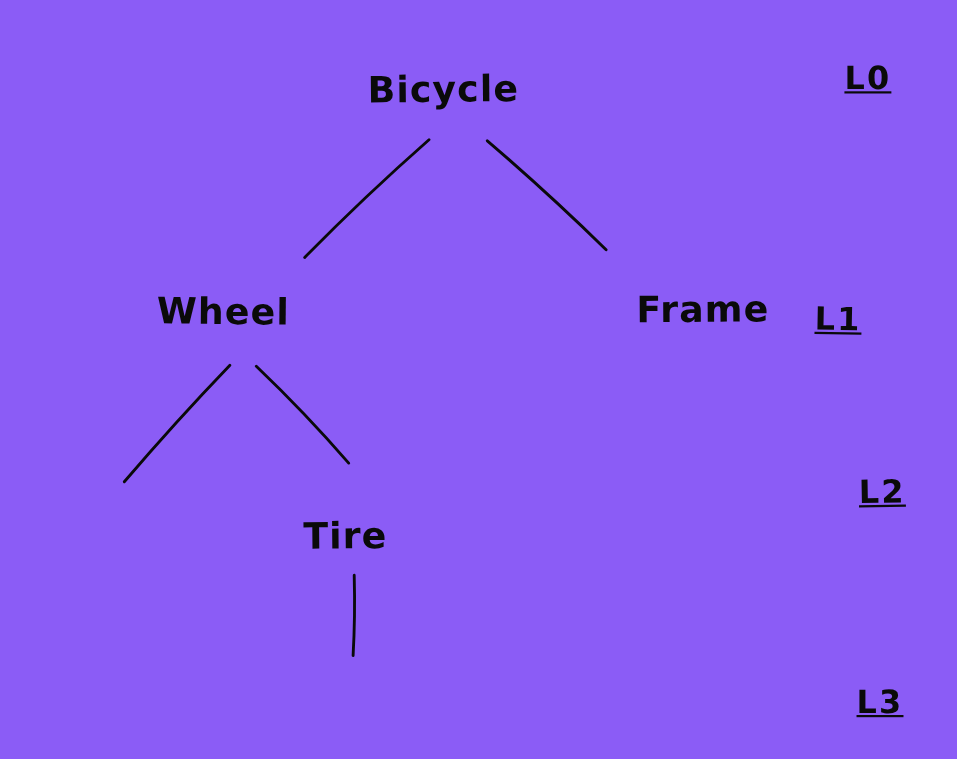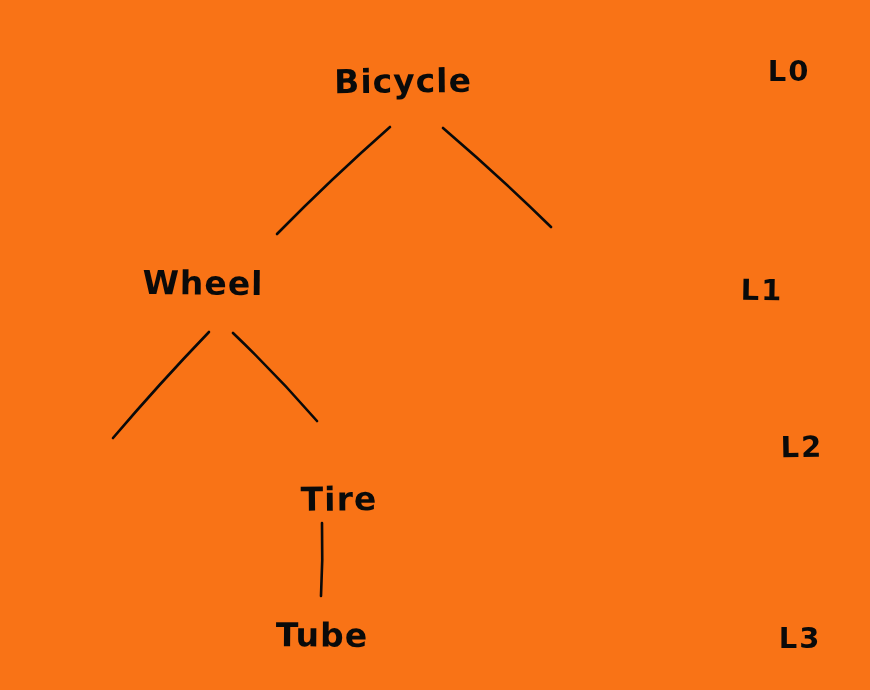--- a/index.html
+++ b/index.html
@@ -4,47 +4,47 @@
 <style>
   html, body {
     margin: 0;
     padding: 0;
     background: #ffffff;
   }
   .canvas {
     position: relative;
     width: 870px;
     height: 690px;
-    background: #f97316;
+    background: #8b5cf6;
     overflow: hidden;
     font-family: "DejaVu Sans", sans-serif;
   }
   .edges {
     position: absolute;
     left: 0;
     top: 0;
     pointer-events: none;
   }
   .node, .lvl {
     position: absolute;
     transform: translate(-50%, -50%);
     color: #0a0a0a;
     font-weight: bold;
     white-space: nowrap;
     letter-spacing: 1px;
   }
   .node { font-size: 33px; }
-  .lvl  { font-size: 29px; letter-spacing: 2px; }
+  .lvl  { font-size: 29px; letter-spacing: 2px; text-decoration: underline; }
 
   
   .pos-bicycle { left: 403px; top:  81px; transform: translate(-50%,-50%) rotate(-0.6deg); }
   .pos-wheel   { left: 203px; top: 283px; transform: translate(-50%,-50%) rotate(0.5deg); }
   .pos-frame   { left: 639px; top: 281px; transform: translate(-50%,-50%) rotate(-0.4deg); }
   .pos-rim     { left: 125px; top: 488px; transform: translate(-50%,-50%) rotate(0.6deg); }
-  .pos-tire    { left: 339px; top: 487px; transform: translate(-50%,-50%) rotate(-0.5deg); margin-top: 12px; }
+  .pos-tire    { left: 314px; top: 487px; transform: translate(-50%,-50%) rotate(-0.5deg); }
   .pos-tube    { left: 322px; top: 635px; transform: translate(-50%,-50%) rotate(0.4deg); }
 
   
   .pos-l0 { left: 789px; top:  71px; }
   .pos-l1 { left: 762px; top: 290px; transform: translate(-50%,-50%) rotate(1deg); }
   .pos-l2 { left: 802px; top: 447px; transform: translate(-50%,-50%) rotate(-1deg); }
   .pos-l3 { left: 800px; top: 638px; text-align: center; }
 </style>
 </head>
 <body>
@@ -56,21 +56,21 @@
       <path d="M390 127 Q331 179 277 234"></path>
       <path d="M443 128 Q499 176 551 227"></path>
       <path d="M209 332 Q159 384 113 438"></path>
       <path d="M233 333 Q277 375 317 421"></path>
       <path d="M322 523 Q323 560 321 596"></path>
     </g>
   </svg>
 
   <span class="node pos-bicycle">Bicycle</span>
   <span class="node pos-wheel">Wheel</span>
+  <span class="node pos-frame">Frame</span>
   <span class="node pos-tire">Tire</span>
-  <span class="node pos-tube">Tube</span>
 
   <span class="lvl pos-l0">L0</span>
   <span class="lvl pos-l1">L1</span>
   <span class="lvl pos-l2">L2</span>
   <span class="lvl pos-l3">L3</span>
 
 </div>
 
 </body></html>

